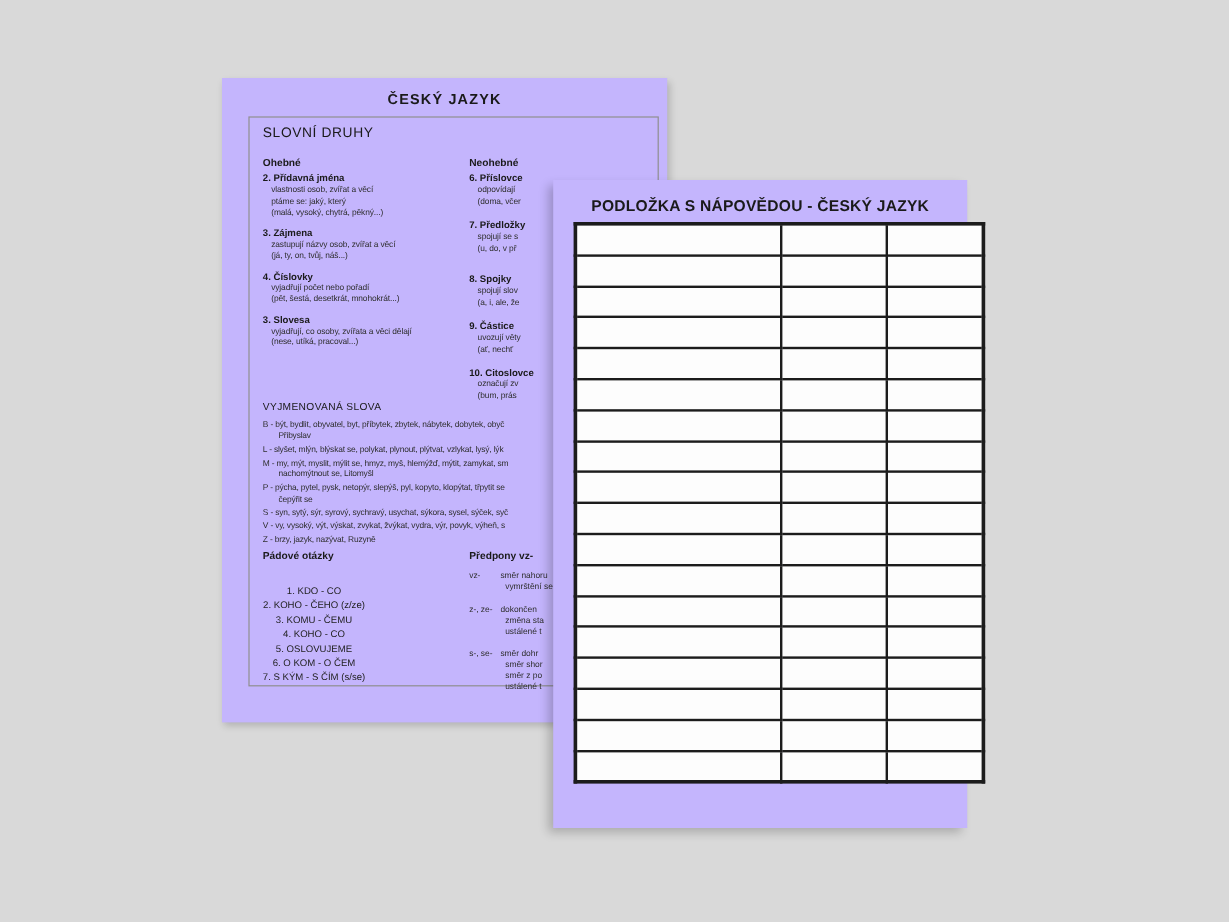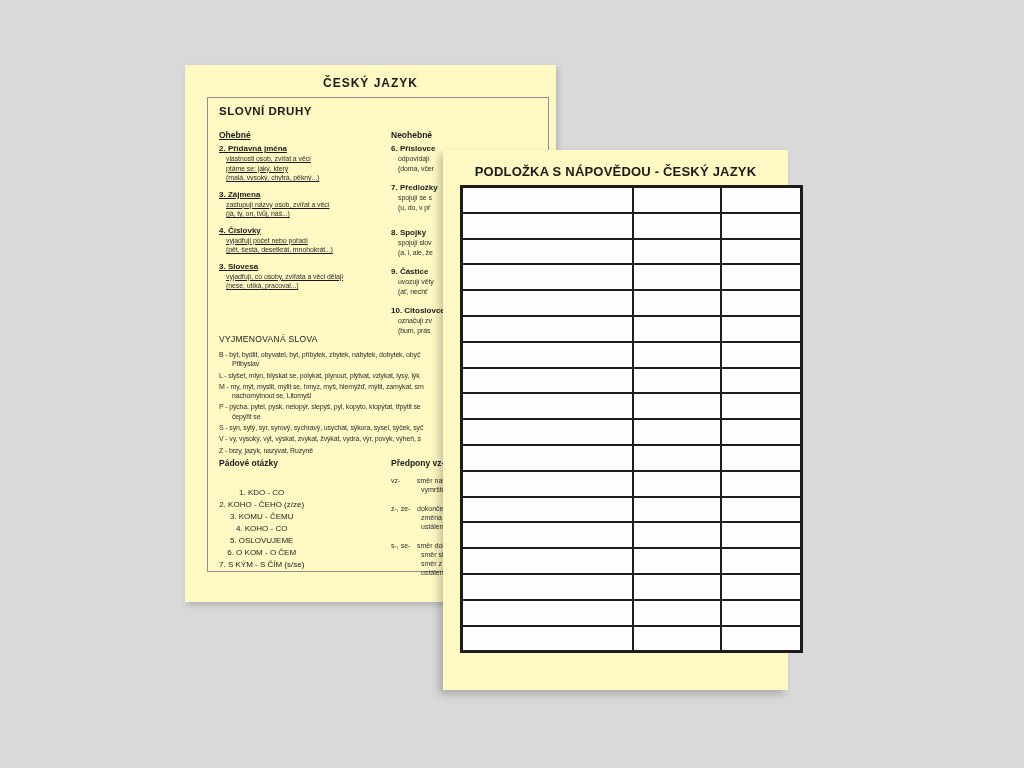--- a/index.html
+++ b/index.html
@@ -2,36 +2,36 @@
 <html><head>
 <meta charset="utf-8">
 <style>
   html,body{margin:0;padding:0;}
   body{
     width:1024px;height:768px;position:relative;overflow:hidden;
     background:#d9d9d9;
     font-family:"Liberation Sans", sans-serif;
     color:#1a1a1a;
   }
-  .sheet{position:absolute;background:#fef9c3;}
+  .sheet{position:absolute;background:#c4b5fd;}
   
   .back-sheet{
     left:185px;top:65px;width:371px;height:537px;
     box-shadow:2px 3px 6px rgba(0,0,0,0.18);
   }
   .bp-title{
     text-align:center;margin-top:11px;font-size:12px;font-weight:bold;letter-spacing:1px;
   }
   .bp-box{
     position:absolute;left:22px;top:32px;width:340px;height:473px;
     border:1px solid #8f8f8f;
   }
-  .sd-heading{position:absolute;left:11px;top:7px;font-size:11.5px;font-weight:bold;letter-spacing:0.5px;}
+  .sd-heading{position:absolute;left:11px;top:7px;font-size:11.5px;font-weight:normal;letter-spacing:0.5px;}
   .col-block{position:absolute;white-space:nowrap;}
-  .ohebne-col{left:11px;top:32px;width:172px;text-decoration:underline;}
+  .ohebne-col{left:11px;top:32px;width:172px;}
   .neohebne-col{left:183px;top:32px;}
   .col-heading{font-size:8.5px;font-weight:bold;margin-bottom:4px;}
   .sd-item{margin-bottom:7px;}
   .neohebne-col .sd-item{margin-bottom:10px;}
   .neohebne-col .sd-item:nth-child(2){margin-bottom:16px;}
   .sd-head{font-size:8px;font-weight:bold;line-height:10px;}
   .sd-line{font-size:7px;line-height:9.5px;color:#2e2e2e;padding-left:7px;letter-spacing:-0.1px;}
   .vyjmenovana{position:absolute;left:11px;top:236px;white-space:nowrap;}
   .vy-heading{font-size:8.5px;font-weight:normal;margin-bottom:6px;letter-spacing:0.3px;}
   .vy-row{margin-bottom:2px;}
@@ -42,21 +42,21 @@
   .pq-line{font-size:8px;line-height:12px;color:#222;text-align:center;}
   .predpony{position:absolute;left:183px;top:360px;width:140px;}
   .pre-heading{font-size:8.5px;font-weight:bold;margin-bottom:8px;}
   .pre-group{display:flex;margin-bottom:10px;}
   .pre-label{font-size:7px;line-height:9px;width:26px;flex:0 0 26px;color:#2e2e2e;}
   .pre-lines{flex:1;}
   .pre-line{font-size:7px;line-height:9px;color:#2e2e2e;white-space:nowrap;}
   .pre-line + .pre-line{padding-left:4px;}
   
   .front-sheet{
-    left:443px;top:150px;width:345px;height:540px;
+    left:461px;top:150px;width:345px;height:540px;
     box-shadow:-4px 4px 8px rgba(0,0,0,0.22);
   }
   .fp-title{
     text-align:center;margin-top:14px;font-size:13px;font-weight:bold;letter-spacing:0.2px;
   }
   .fp-table{
     position:absolute;left:17px;top:35px;width:343px;
     border-collapse:collapse;table-layout:fixed;
     border:3px solid #1c1c1c;
   }

